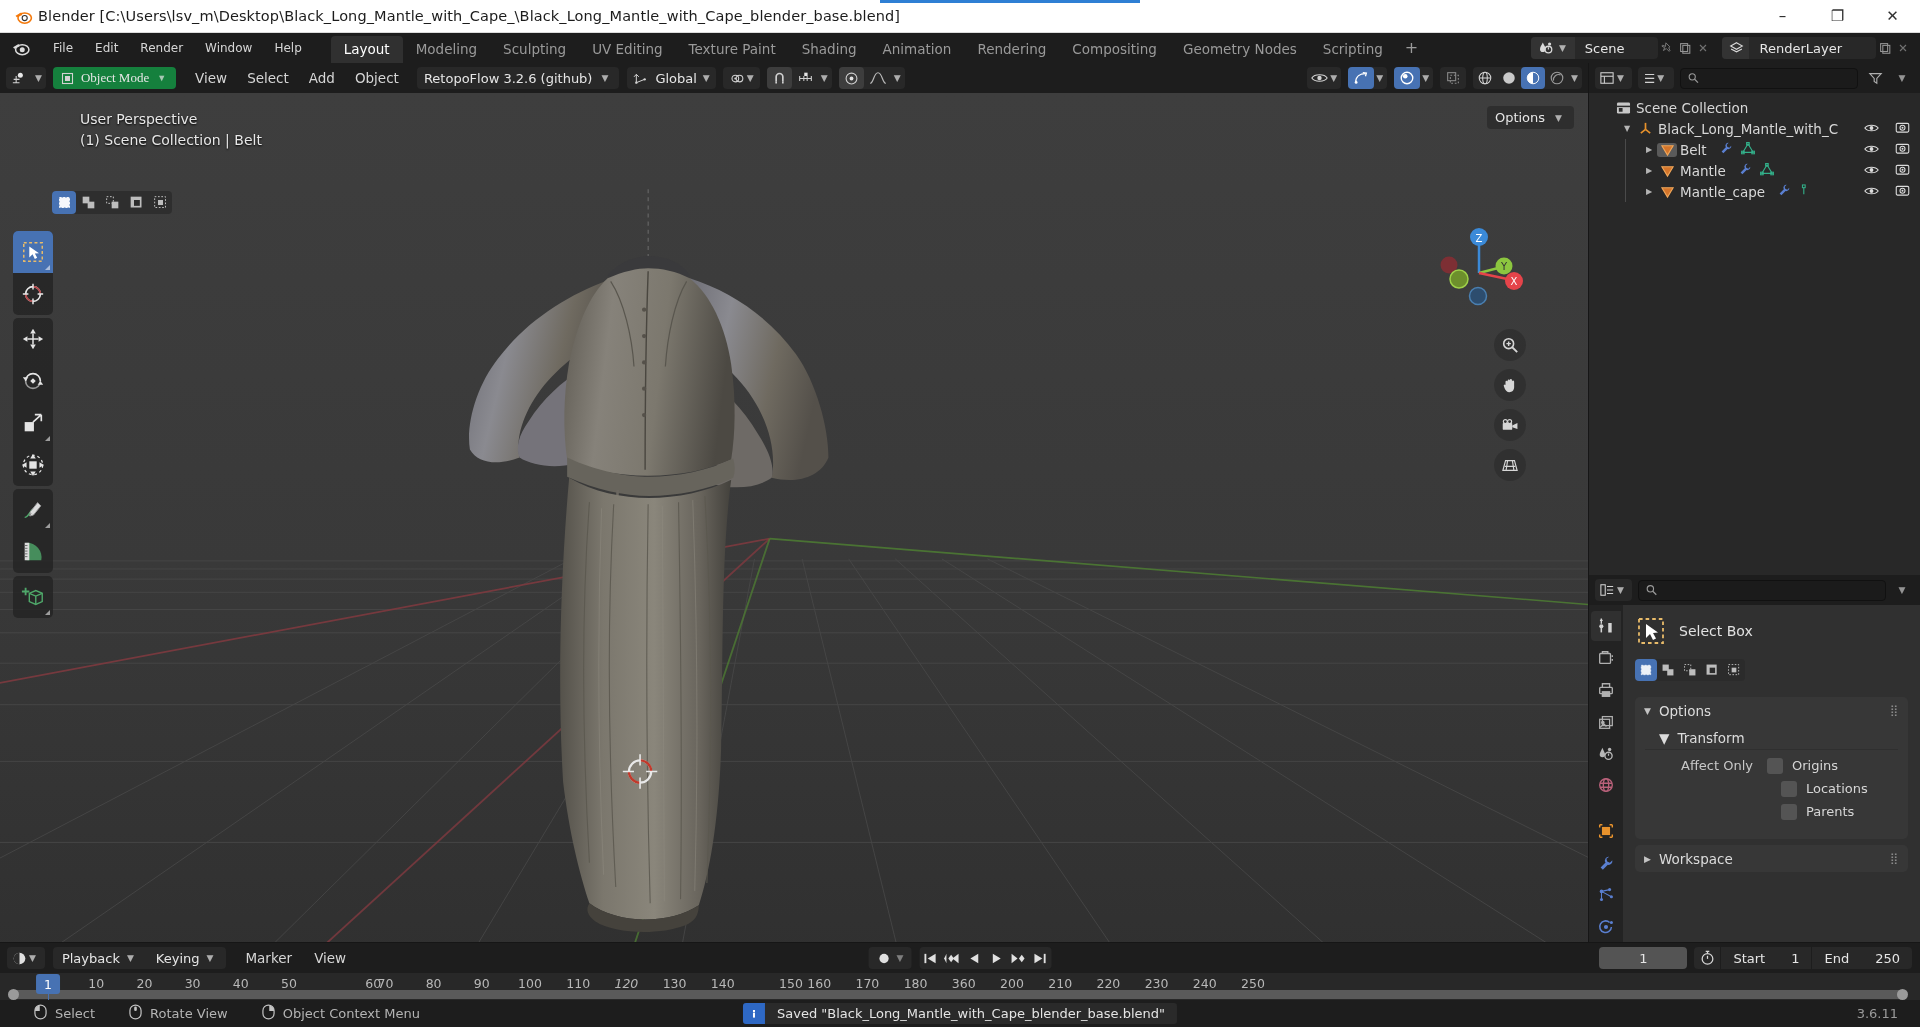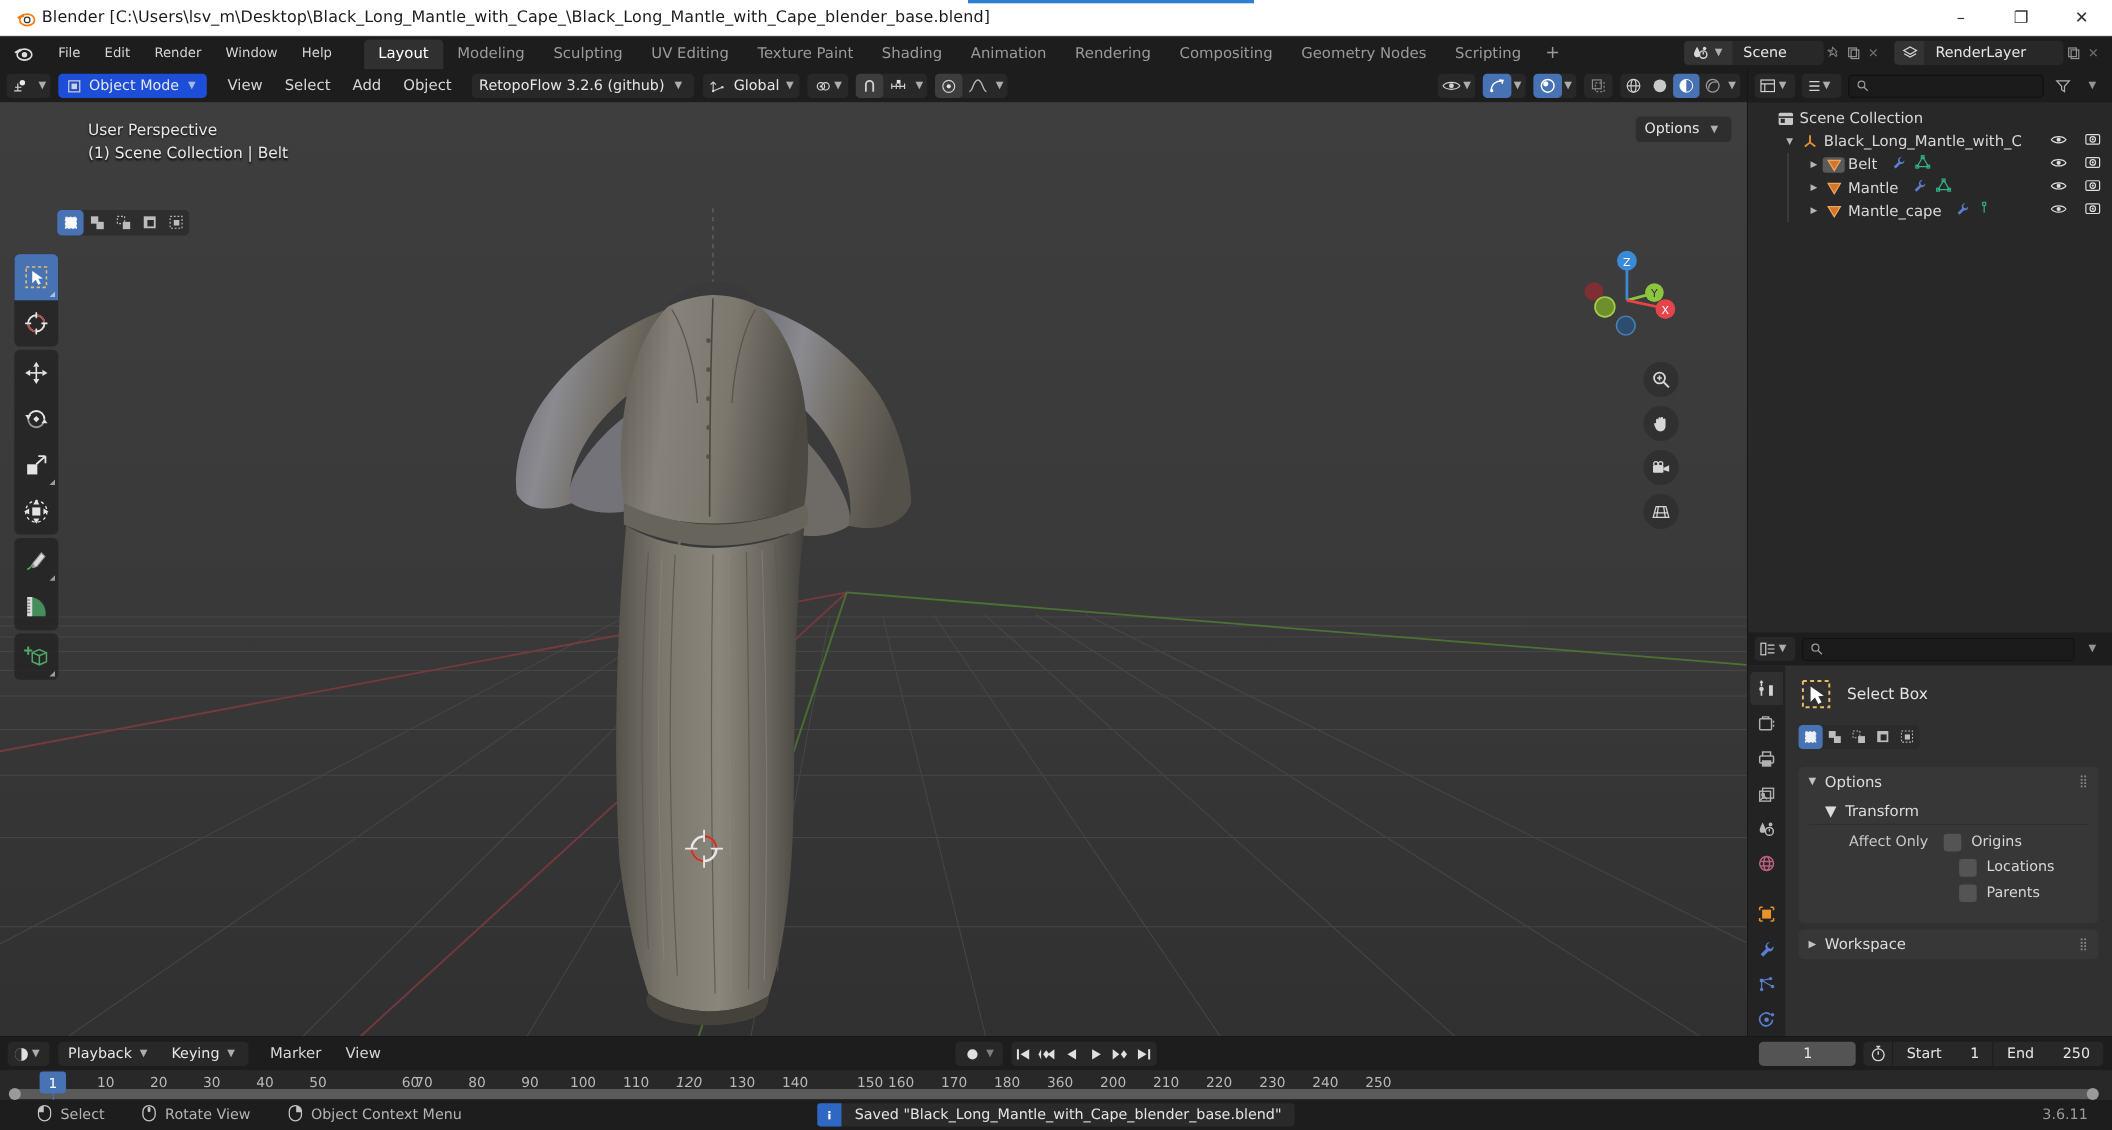--- a/index.html
+++ b/index.html
@@ -55,31 +55,31 @@
 
   .vp-header {
     height:30px; background:#1d1d1d; display:flex; align-items:center; gap:0px;
     padding:0 6px; flex:0 0 30px; position:relative;
   }
   .grp { display:flex; align-items:center; background:#282828; border-radius:4px; height:22px; margin-right:7px; }
   .tool-btn { display:flex; align-items:center; justify-content:center; height:22px; padding:0 5px; border-radius:4px; }
   .tool-btn.on { background:#4772b3; }
   .tool-btn.semi { background:#3d3d3d; }
   .caret { font-size:9px; opacity:.7; padding:0 4px 0 2px; }
-  .mode-btn { display:flex; align-items:center; gap:6px; background:#1d4ed8; border-radius:4px; height:22px; padding:0 6px 0 7px; margin-right:9px;}
+  .mode-btn { display:flex; align-items:center; gap:6px; background:#15803d; border-radius:4px; height:22px; padding:0 6px 0 7px; margin-right:9px;font-family:Liberation Serif, serif;}
   .mode-label { font-size:13px; }
   .hdr-menu { padding:3px 10px; font-size:13.5px; color:#d6d6d6; border-radius:3px; }
   .addon-btn { display:flex; align-items:center; gap:7px; background:#282828; border-radius:4px; height:22px; padding:0 7px; margin:0 8px; font-size:13px;}
   .vp-header-right { position:absolute; right:6px; top:4px; display:flex; align-items:center; }
   .shade-grp { display:flex; align-items:center; background:#282828; border-radius:4px; height:22px; }
   .shade-btn { width:24px; height:22px; display:flex; align-items:center; justify-content:center; border-radius:4px;}
   .shade-btn.on { background:#4772b3; }
 
   
-  .viewport { position:relative; flex:1; overflow:hidden; background:#404040; }
+  .viewport { position:relative; flex:1; overflow:hidden; background:#8b5cf6; }
   .vp-canvas { position:absolute; inset:0; }
 
   .vp-overlay-tl { position:absolute; left:80px; top:18px; pointer-events:none; }
   .vp-overlay-tl .l1 { font-size:14px; color:#e8e8e8; text-shadow:0 1px 2px #000; }
   .vp-overlay-tl .l2 { font-size:14px; color:#e8e8e8; margin-top:5px; text-shadow:0 1px 2px #000;}
 
   .selmode-grp {
     position:absolute; left:52px; top:98px; display:flex; align-items:center;
     background:#2b2b2bcc; border-radius:4px; height:23px;
   }

